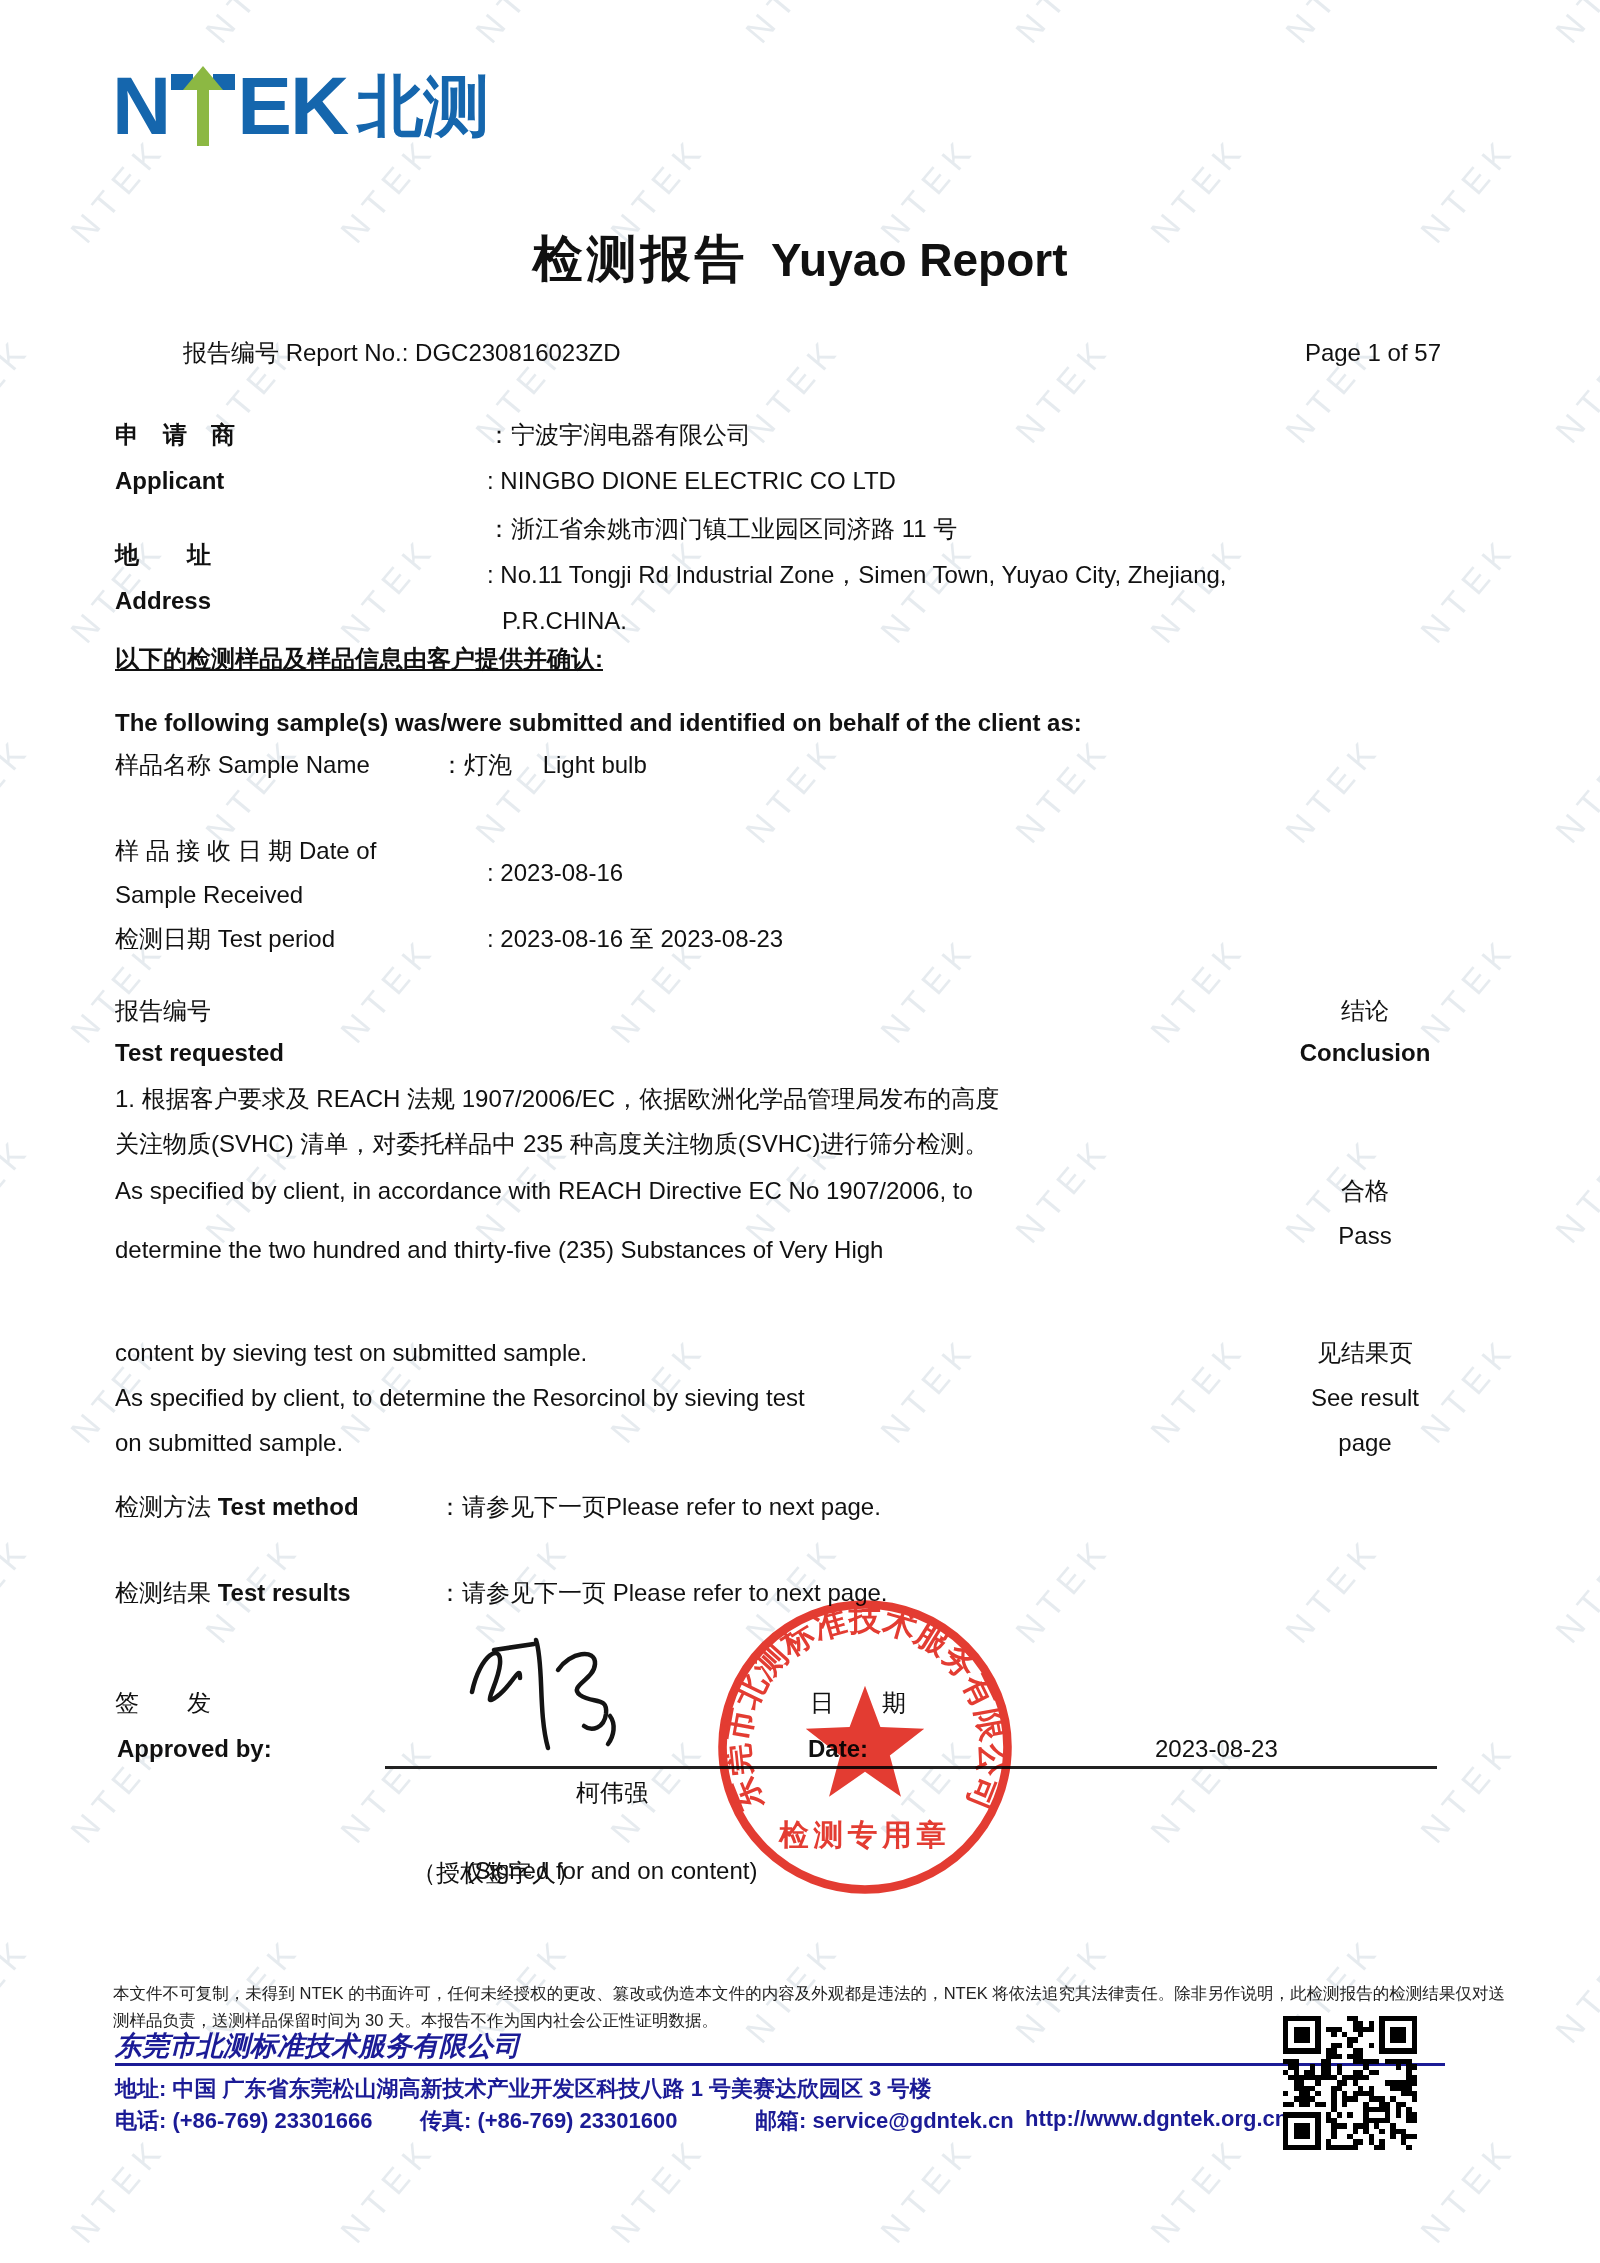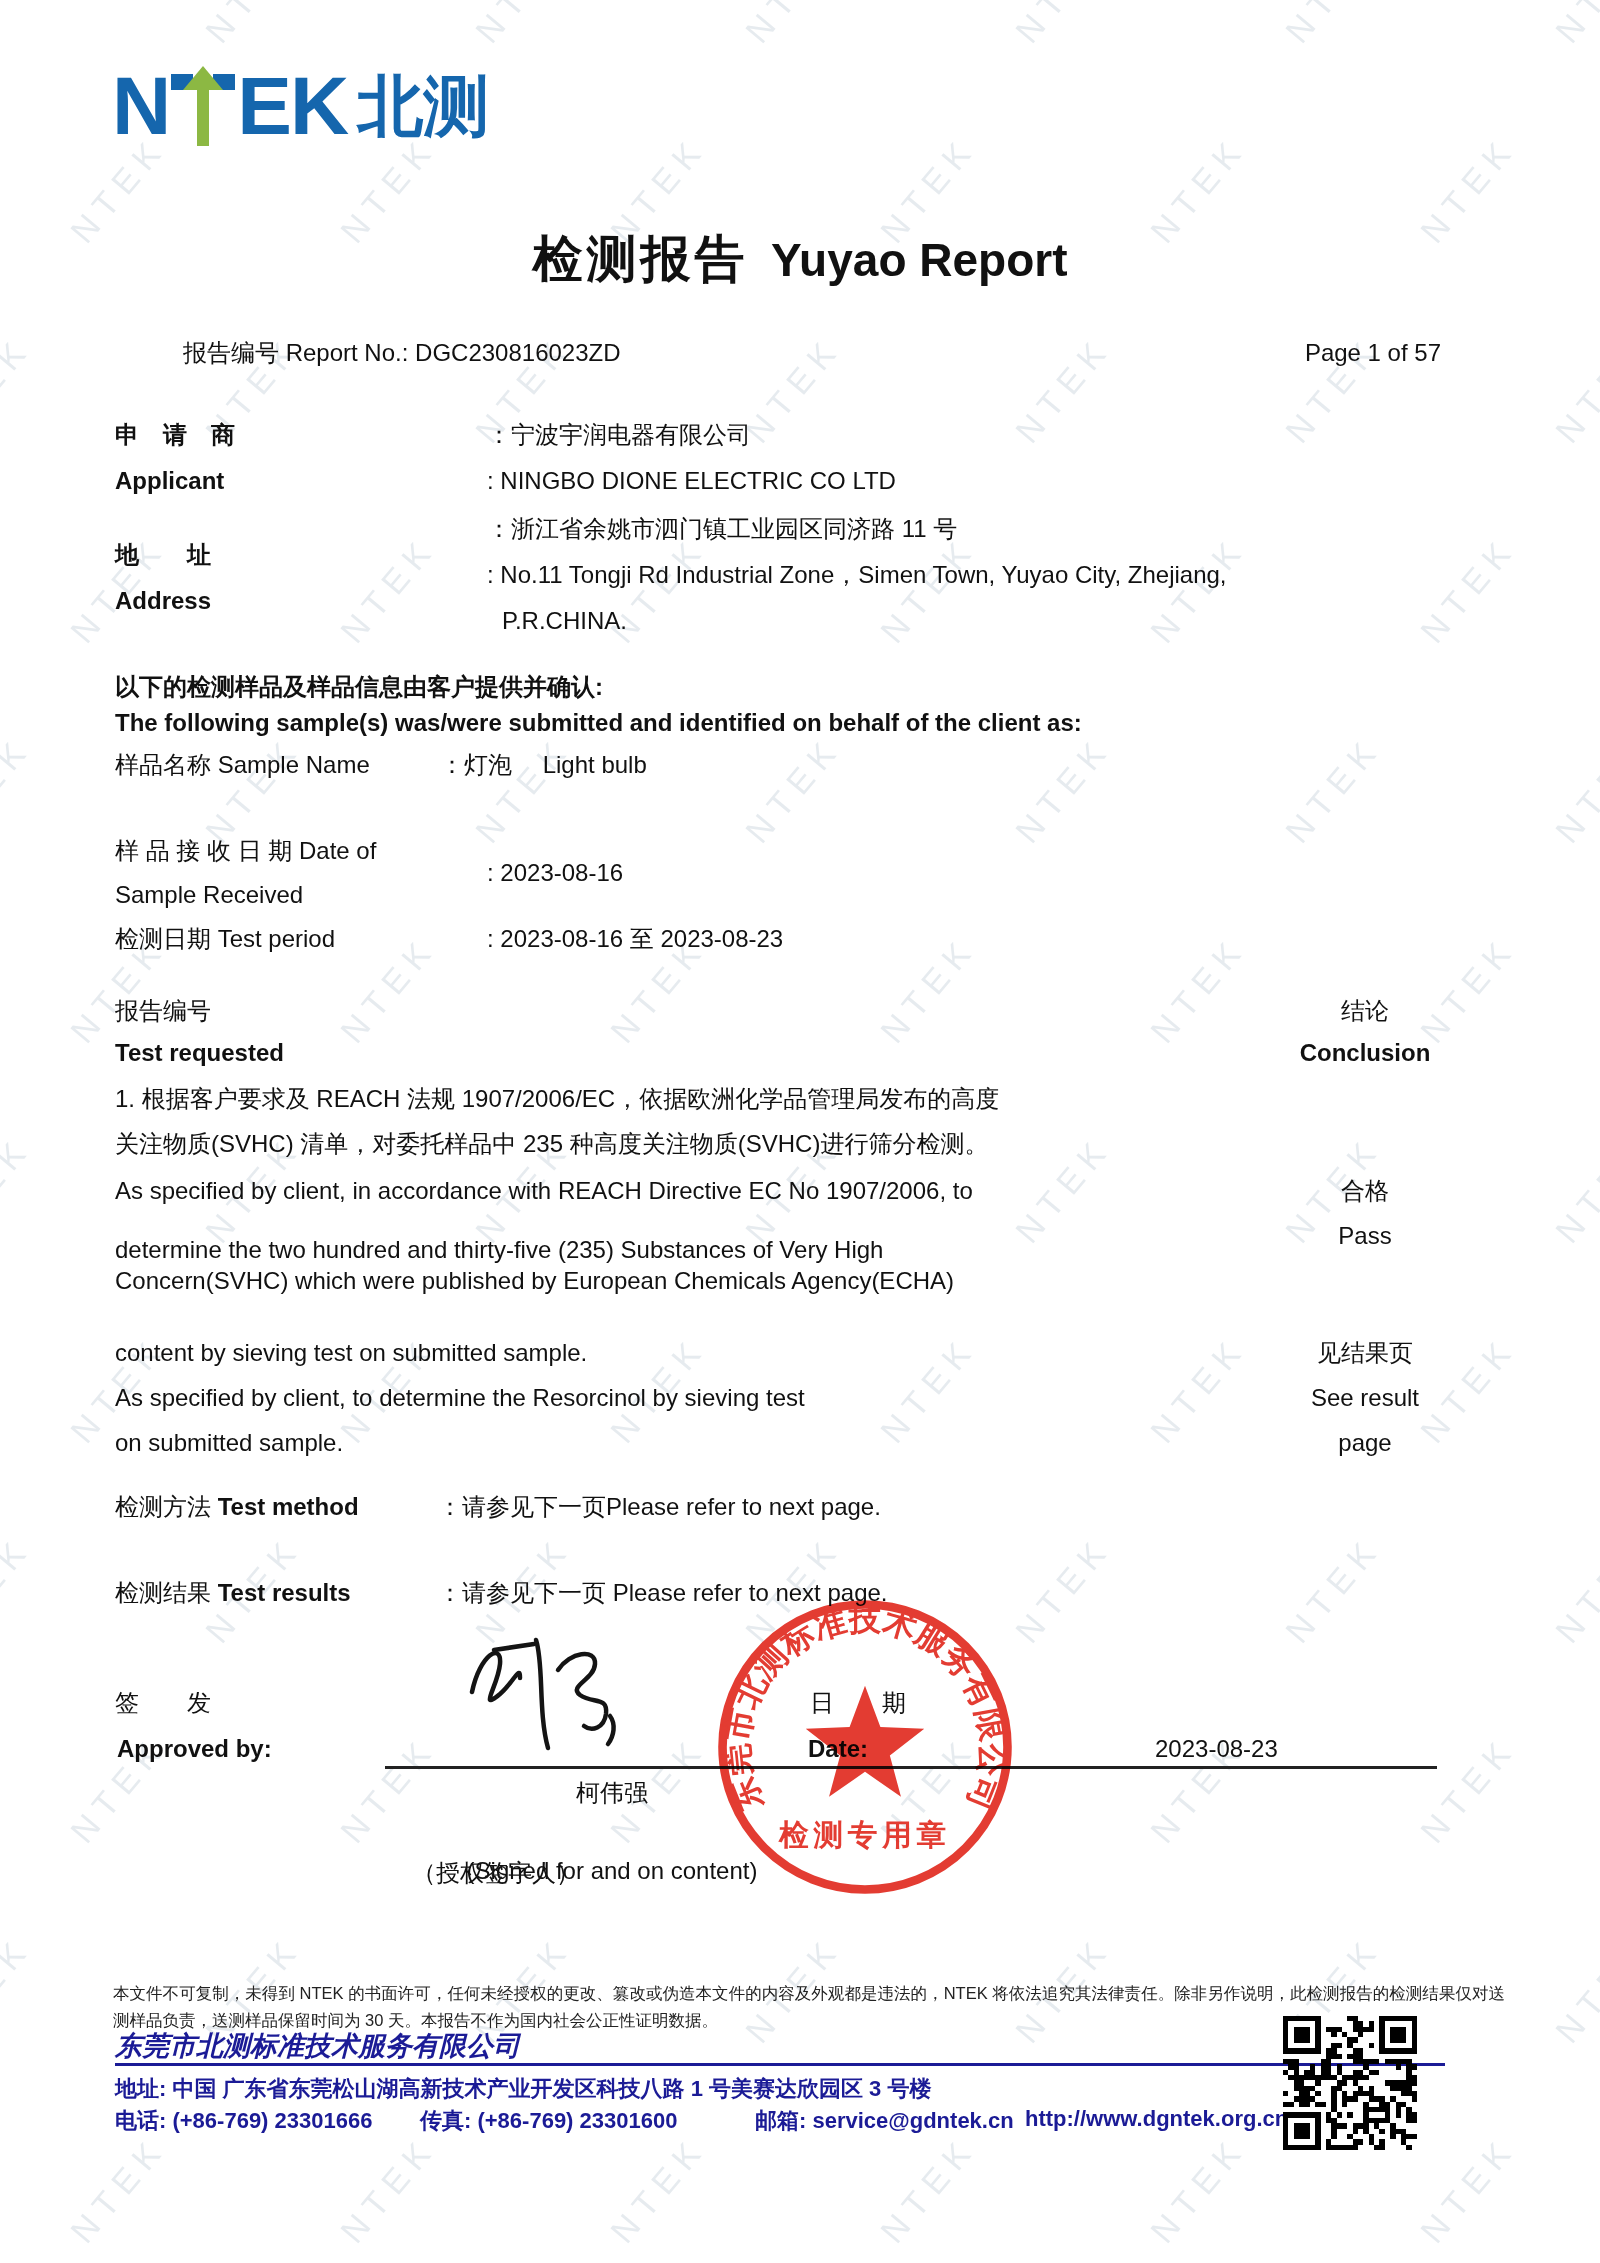--- a/index.html
+++ b/index.html
@@ -153,21 +153,21 @@
     <div class="abs t24 b" style="left:115px;top:466px;">Applicant</div>
     <div class="abs t24" style="left:487px;top:420px;">：宁波宇润电器有限公司</div>
     <div class="abs t24" style="left:487px;top:466px;">: NINGBO DIONE ELECTRIC CO LTD</div>
 
     <div class="abs t24" style="left:487px;top:514px;">：浙江省余姚市泗门镇工业园区同济路 11 号</div>
     <div class="abs t24 b" style="left:115px;top:540px;">地　　址</div>
     <div class="abs t24" style="left:487px;top:560px;">: No.11 Tongji Rd Industrial Zone，Simen Town, Yuyao City, Zhejiang,</div>
     <div class="abs t24 b" style="left:115px;top:586px;">Address</div>
     <div class="abs t24" style="left:502px;top:606px;">P.R.CHINA.</div>
 
-    <div class="abs t24 b" style="left:115px;top:672px;">以下的检测样品及样品信息由客户提供并确认:</div>
+    <div class="abs t24 b" style="left:115px;top:644px;text-decoration:underline;">以下的检测样品及样品信息由客户提供并确认:</div>
     <div class="abs t24 b" style="left:115px;top:708px;">The following sample(s) was/were submitted and identified on behalf of the client as:</div>
 
     <div class="abs t24" style="left:115px;top:750px;">
       <span>样品名称</span>
       <span>Sample Name</span>
     </div>
     <div class="abs t24" style="left:440px;top:750px;">：灯泡　 Light bulb</div>
 
     <div class="abs t24" style="left:115px;top:836px;">样 品 接 收 日 期 Date of</div>
     <div class="abs t24" style="left:487px;top:858px;">: 2023-08-16</div>
@@ -185,21 +185,20 @@
       <div class="abs t24" style="left:0;width:210px;top:1221px;">Pass</div>
       <div class="abs t24" style="left:0;width:210px;top:1338px;">见结果页</div>
       <div class="abs t24" style="left:0;width:210px;top:1383px;">See result</div>
       <div class="abs t24" style="left:0;width:210px;top:1428px;">page</div>
     </div>
 
     <div class="abs t24" style="left:115px;top:1084px;">1.  根据客户要求及 REACH 法规 1907/2006/EC，依据欧洲化学品管理局发布的高度</div>
     <div class="abs t24" style="left:115px;top:1129px;">关注物质(SVHC) 清单，对委托样品中 235 种高度关注物质(SVHC)进行筛分检测。</div>
     <div class="abs t24" style="left:115px;top:1176px;">As specified by client, in accordance with REACH Directive EC No 1907/2006, to</div>
     <div class="abs t24" style="left:115px;top:1221px;margin-top:14px;">determine the two hundred and thirty-five (235) Substances of Very High</div>
-    <div class="abs t24" style="left:115px;top:1266px;">Concern(SVHC) which were published by European Chemicals Agency(ECHA)</div>
     <div class="abs t24" style="left:115px;top:1338px;">content by sieving test on submitted sample.</div>
     <div class="abs t24" style="left:115px;top:1383px;">As specified by client, to determine the Resorcinol by sieving test</div>
     <div class="abs t24" style="left:115px;top:1428px;">on submitted sample.</div>
 
     <div class="abs t24" style="left:115px;top:1492px;">
       <span>检测方法</span>
       <span class="b">Test method</span>
     </div>
     <div class="abs t24" style="left:438px;top:1492px;">：请参见下一页Please refer to next page.</div>
 

